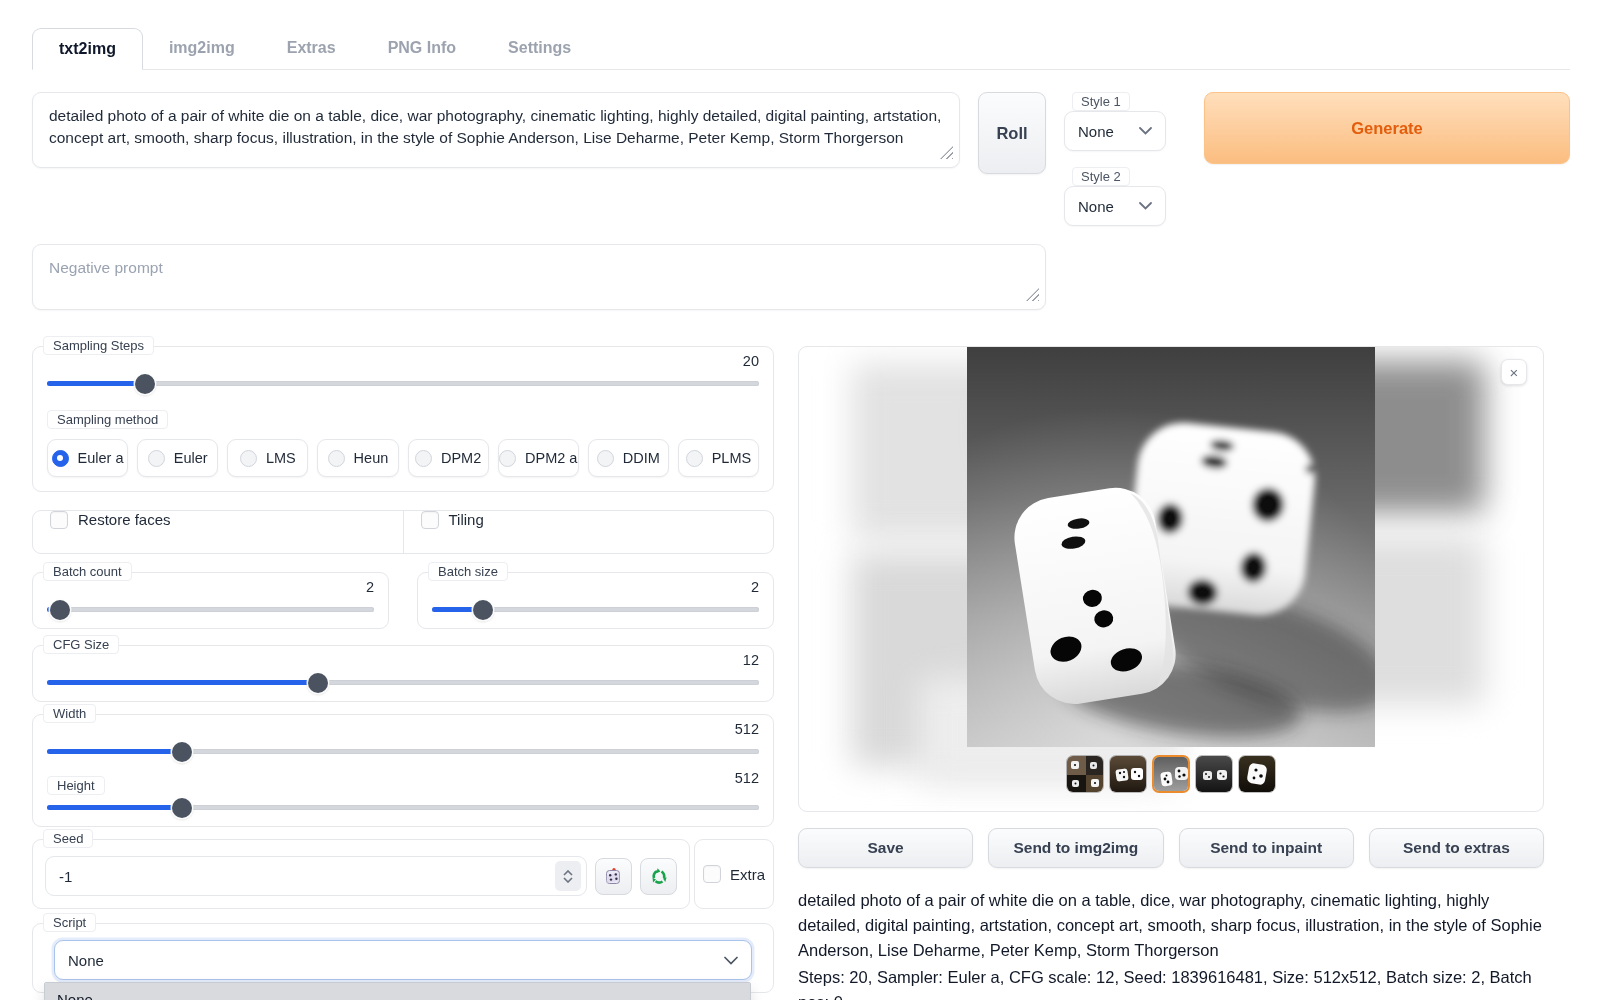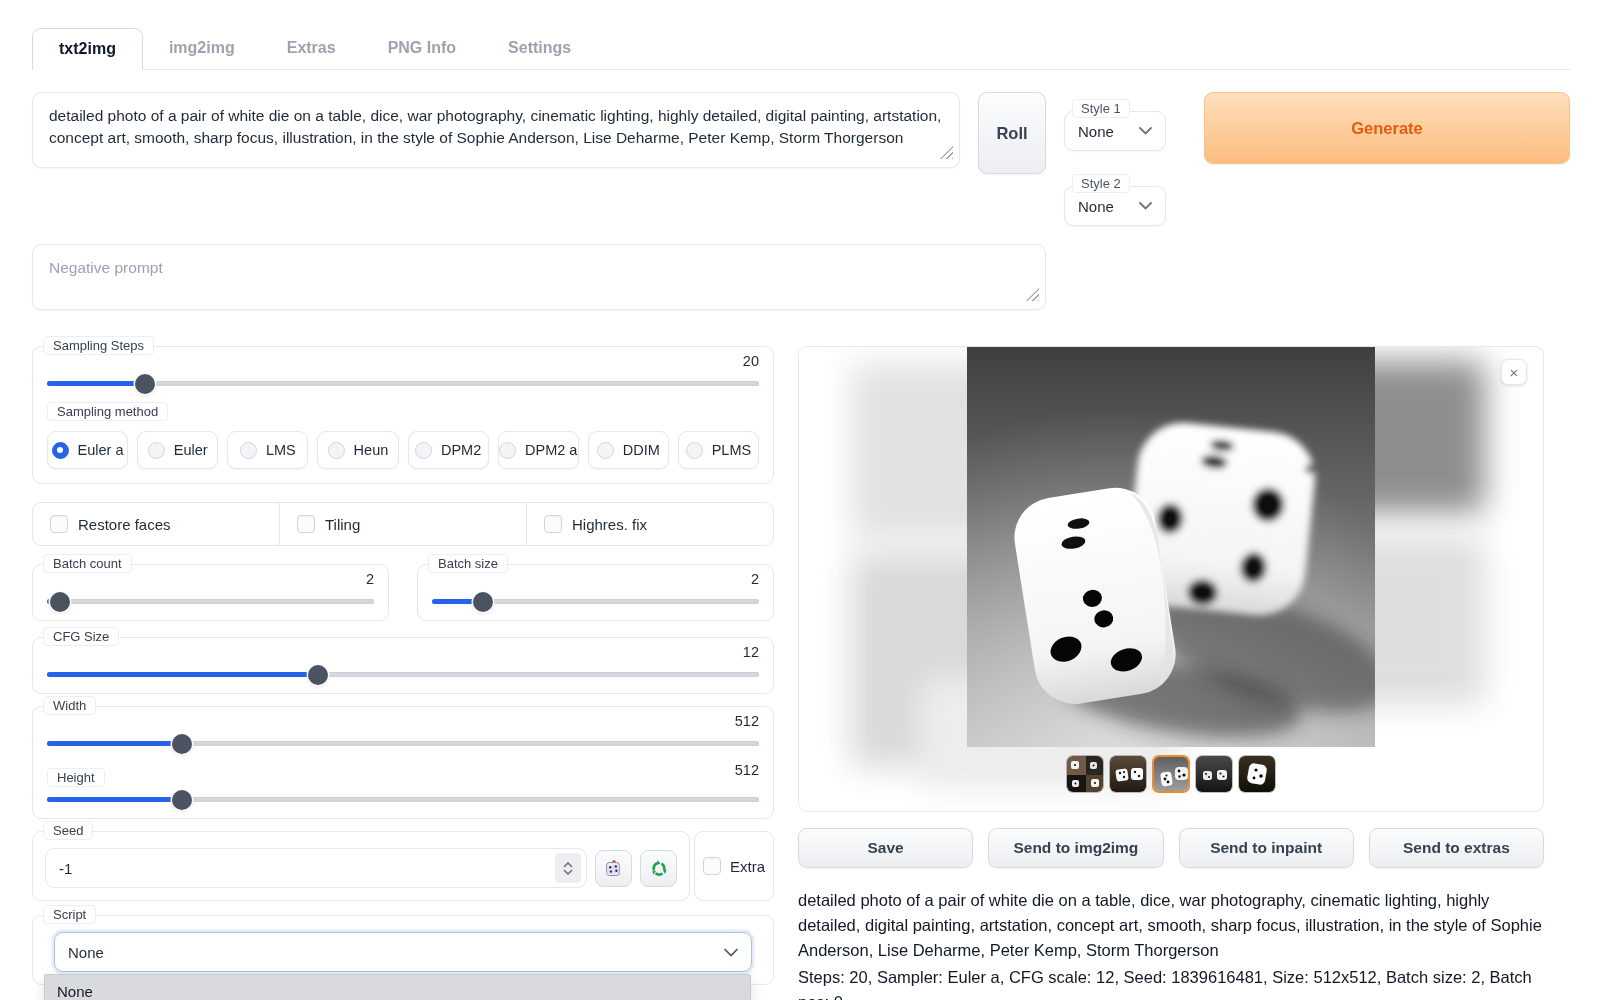--- a/index.html
+++ b/index.html
@@ -27,21 +27,21 @@
   .prompt-ta { height:76px; }
   .neg-ta { height:66px; }
   .neg-row { margin-top:18px; grid-column:1 / span 2; }
   .btn { display:flex; align-items:center; justify-content:center; cursor:pointer;
     border:1px solid #d7dade; border-radius:9px; font-weight:700; color:#374151;
     background:linear-gradient(180deg,#fbfcfd 0%,#eceef1 100%); box-shadow:0 1px 2px rgba(0,0,0,.05);
     font-size:15.5px; user-select:none; }
   .roll-btn { width:68px; height:82px; font-size:16.5px; }
   .style-col { display:flex; flex-direction:column; }
   .mini-label { font-size:13px; color:#4b5563; background:#fff; border:1px solid #eceef1;
-    border-radius:4px; padding:1px 8px; align-self:flex-start; position:relative; top:7px; left:8px; z-index:2; }
+    border-radius:4px; padding:1px 8px; align-self:flex-start; position:relative; top:0; left:8px; z-index:2; }
   .select { background:#fff; border:1px solid #e5e7eb; border-radius:9px; height:40px;
     display:flex; align-items:center; justify-content:space-between; padding:0 13px;
     font-size:15px; color:#1f2937; cursor:pointer; box-shadow:0 1px 2px rgba(0,0,0,.04); }
   .style-select { width:102px; }
   .style2-wrap { margin-top:16px; }
   .gen-col { display:flex; flex-direction:column; }
   .generate-btn { height:72px; border:1px solid #fcc389; border-radius:9px; cursor:pointer;
     background:linear-gradient(180deg,#ffdfbc 0%,#fbbd80 100%); color:#e35d0c; font-weight:700;
     font-size:16.5px; display:flex; align-items:center; justify-content:center;
     box-shadow:0 1px 2px rgba(0,0,0,.06); }
@@ -61,32 +61,32 @@
   .val { position:absolute; right:14px; top:6px; font-size:14.5px; color:#1f2937; }
 
   .slider { position:relative; height:5px; background:#d4d7dc; border-radius:3px;
     box-shadow:inset 0 0 0 1px #cdd0d6; }
   .slider .fill { position:absolute; left:0; top:0; height:100%; background:#2563eb; border-radius:3px; }
   .slider .knob { position:absolute; top:50%; transform:translate(-50%,-50%); width:20px; height:20px;
     background:#4b5360; border-radius:50%; box-shadow:0 0 0 1.5px rgba(255,255,255,.9),0 1px 3px rgba(0,0,0,.35);
     cursor:pointer; }
 
   .g-sampling { padding:20px 14px 14px; margin-bottom:18px; }
-  .method-chip-row { margin-top:16px; }
+  .method-chip-row { margin-top:24px; }
   .radio-row { display:flex; gap:9px; margin-top:10px; }
   .radio-chip { flex:1; display:flex; align-items:center; justify-content:center; gap:9px;
     border:1px solid #e5e7eb; border-radius:9px; background:#fff; height:38px; font-size:14.5px;
     color:#1f2937; box-shadow:0 1px 2px rgba(0,0,0,.05); cursor:pointer; }
   .radio { width:17px; height:17px; border-radius:50%; border:1px solid #d1d5db; background:#f3f4f6; position:relative; }
   .radio.on { background:#2563eb; border-color:#2563eb; }
   .radio.on::after { content:""; position:absolute; left:50%; top:50%; width:6px; height:6px;
     background:#fff; border-radius:50%; transform:translate(-50%,-50%); }
 
   .g-checks { display:flex; align-items:stretch; margin-bottom:18px; height:44px; }
-  .check-cell { flex:1; display:flex; align-items:center; gap:10px; padding-left:17px; font-size:15px; color:#1f2937; }
+  .check-cell { flex:1; display:flex; gap:10px; padding-left:17px; font-size:15px; color:#1f2937; }
   .check-cell + .check-cell { border-left:1px solid #e5e7eb; }
   .checkbox { width:18px; height:18px; border:1px solid #d1d5db; border-radius:4px; background:#fcfcfd;
     box-shadow:inset 0 1px 2px rgba(0,0,0,.04); cursor:pointer; flex:0 0 auto; }
 
   .batch-row { display:flex; gap:28px; margin-bottom:16px;text-decoration:underline; }
   .g-slider { flex:1; padding:22px 14px 16px; }
   .g-cfg { padding:22px 14px 16px; margin-bottom:12px; }
   .g-wh { padding:22px 14px 16px; margin-bottom:12px; }
   .wh-second { position:relative; margin-top:14px; padding-top:8px; }
   .wh-second .val2 { position:absolute; right:0px; top:2px; font-size:14.5px; color:#1f2937; }
@@ -234,24 +234,20 @@
       </div>
 
       <div class="group g-checks">
         <div class="check-cell">
             <span class="checkbox"></span>
             <span>Restore faces</span>
           </div>
         <div class="check-cell">
             <span class="checkbox"></span>
             <span>Tiling</span>
-          </div>
-        <div class="check-cell">
-            <span class="checkbox"></span>
-            <span>Highres. fix</span>
           </div>
       </div>
 
       <div class="batch-row">
         <div class="group g-slider">
           <span class="chip">Batch count</span>
           <span class="val">2</span>
           <div class="slider" style="margin-top:12px;">
             <div class="fill" style="width:4%;"></div>
               <div class="knob" style="left:4%;"></div>

